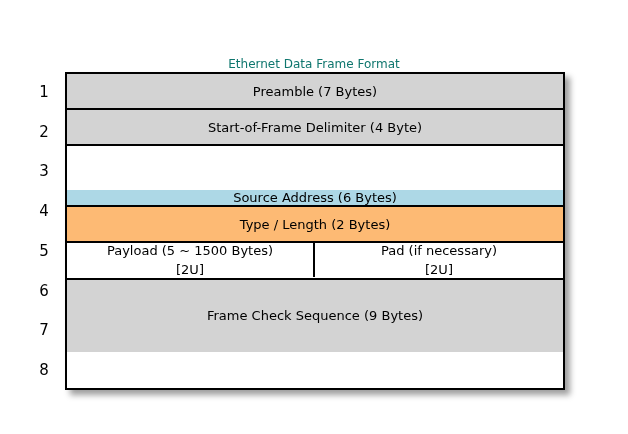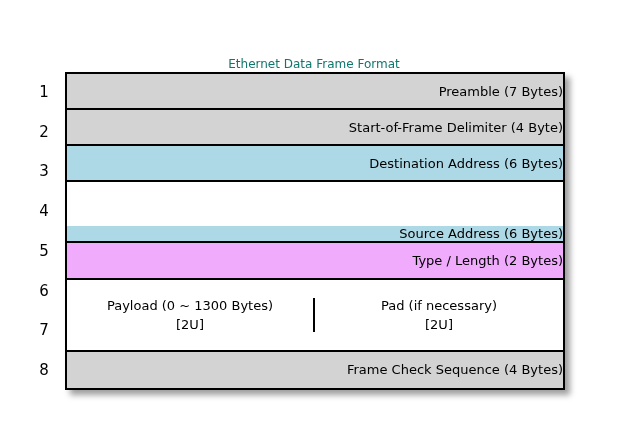--- a/index.html
+++ b/index.html
@@ -54,21 +54,21 @@
     background: #ffffff;
     display: grid;
     grid-template-rows: repeat(5, 1fr) 2fr 1fr;
     box-shadow: 5px 5px 6px rgba(0, 0, 0, 0.38);
   }
   .frame-row {
     box-sizing: border-box;
     border-bottom: 2px solid #000000;
     display: flex;
     align-items: center;
-    justify-content: flex-end;
+    justify-content: center;
     font-size: 13px;
     text-align: center;
   }
   .frame-row:last-child {
     border-bottom: none;
   }
   .frame-row.split {
     display: grid;
     grid-template-columns: 1fr 1fr;
     padding: 0;
@@ -107,37 +107,34 @@
     <div class="num">8</div>
   </div>
 
   <div class="frame-table">
     <div class="frame-row" style="background: rgb(211, 211, 211);">
       <span>Preamble (7 Bytes)</span>
     </div>
     <div class="frame-row" style="background: rgb(211, 211, 211);">
       <span>Start-of-Frame Delimiter (4 Byte)</span>
     </div>
-    <div class="frame-row" style="background: rgb(173, 216, 230);">
-      <span>Destination Address (6 Bytes)</span>
-    </div>
     <div class="frame-row" style="background: rgb(173, 216, 230); margin-top: 44px;">
       <span>Source Address (6 Bytes)</span>
     </div>
-    <div class="frame-row" style="background: #f0abfc;">
+    <div class="frame-row" style="background: #fdba74;">
       <span>Type / Length (2 Bytes)</span>
     </div>
     <div class="frame-row split" style="background: rgb(255, 255, 255);">
       <div class="split-cell left">
-        <span>Payload (0 ~ 1300 Bytes)</span>
+        <span>Payload (5 ~ 1500 Bytes)</span>
         <span>[2U]</span>
       </div>
       <div class="split-cell">
         <span>Pad (if necessary)</span>
         <span>[2U]</span>
       </div>
     </div>
     <div class="frame-row" style="background: rgb(211, 211, 211);">
-      <span>Frame Check Sequence (4 Bytes)</span>
+      <span>Frame Check Sequence (9 Bytes)</span>
     </div>
   </div>
 
 </div>
 
 </body></html>

